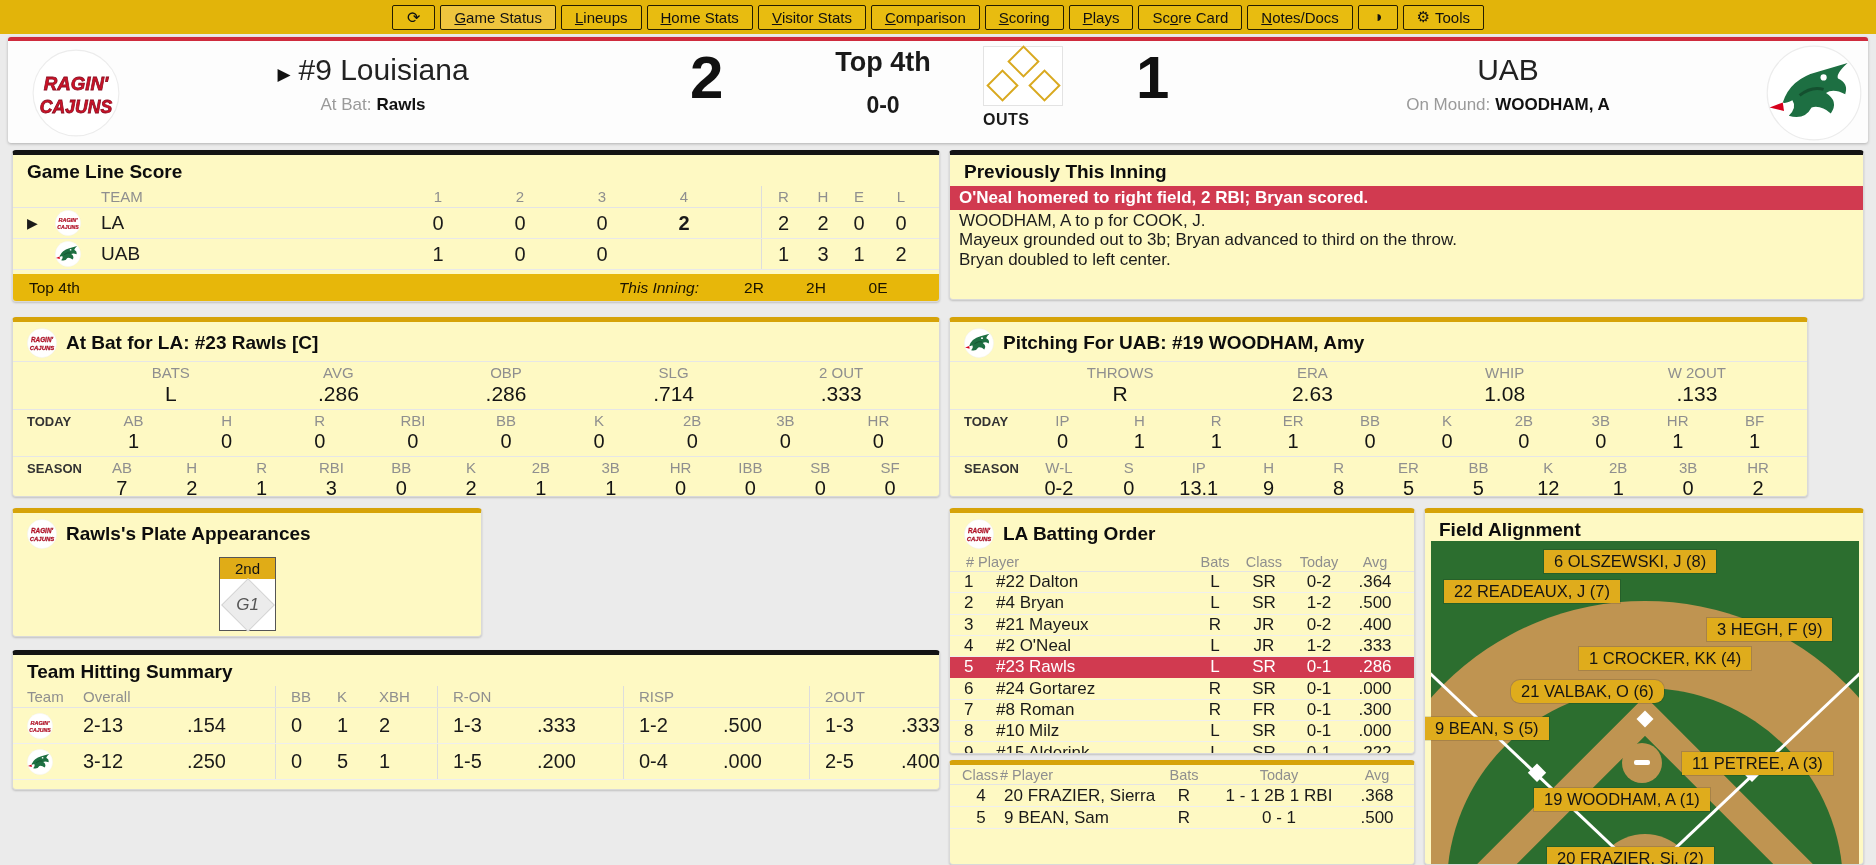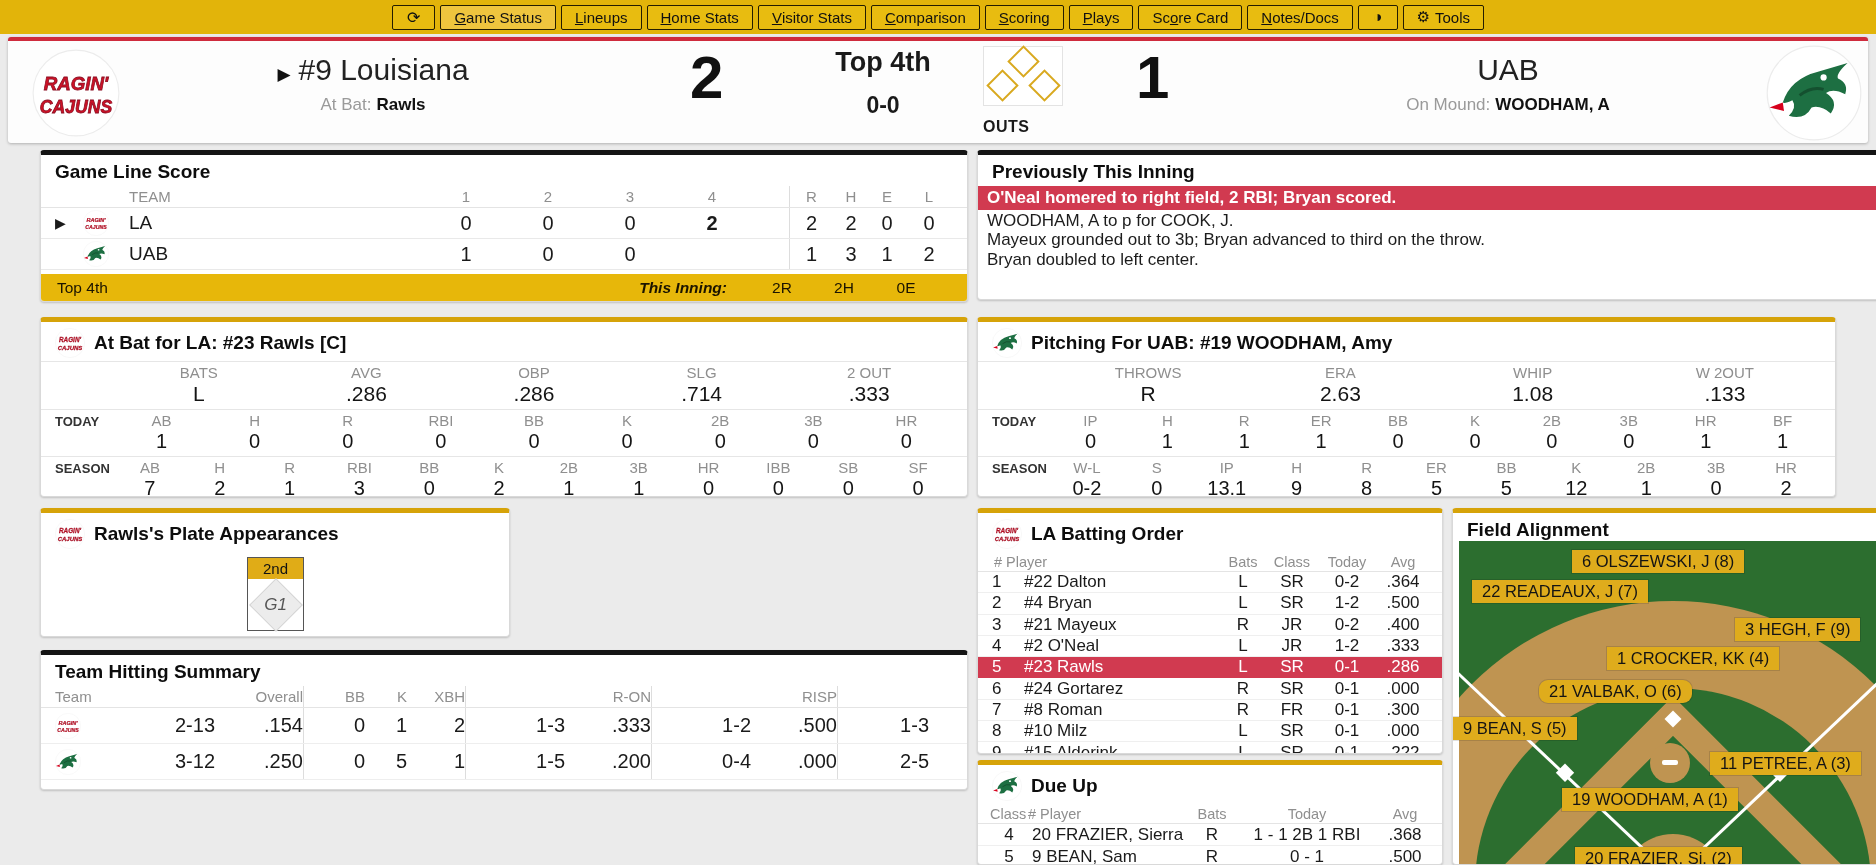--- a/index.html
+++ b/index.html
@@ -41,28 +41,28 @@
   .big-score{ position:absolute; top:2px; font-size:60px; font-weight:bold; color:#111; }
   .big-score.away{ left:682px; }
   .big-score.home{ left:1128px; }
   .inning-block{ position:absolute; left:795px; top:6px; width:160px; text-align:center; }
   .inning-line{ font-size:27px; font-weight:bold; }
   .count-line{ font-size:23px; font-weight:bold; margin-top:14px; }
   .bases-widget{ position:absolute; left:975px; top:5px; width:80px; }
   .bases-box{ position:relative; width:80px; height:60px; border:1px solid #e3e3e3; background:#fff; }
   .bdia{ position:absolute; width:23px; height:23px; border:2px solid #d9a91f; background:#fff; transform:rotate(45deg); }
   .bdia.b2{ left:28px; top:3px; } .bdia.b3{ left:7px; top:27px; } .bdia.b1{ left:49px; top:27px; }
-  .outs-row{ margin-top:12px; display:flex; align-items:center; gap:24px; }
+  .outs-row{ margin-top:5px; display:flex; align-items:center; gap:24px; }
   .outs-lbl{ font-size:16px; font-weight:bold; letter-spacing:.5px; }
   .ball{ width:15px; height:15px; border-radius:50%; background:#1c2431; box-shadow:inset -2px -2px 0 rgba(255,255,255,.18); }
   .home-block{ position:absolute; left:1280px; top:12px; width:440px; text-align:center; }
   
   .panel{
-    position:absolute; background:#ffffff; border:1px solid #d9d9d9; border-radius:4px;
-    box-shadow:0 1px 2px rgba(0,0,0,.18); overflow:hidden;margin-left:28px;
+    position:absolute; background:#fef9c3; border:1px solid #d9d9d9; border-radius:4px;
+    box-shadow:0 1px 2px rgba(0,0,0,.18); overflow:hidden;
   }
   .panel.top-black{ border-top:5px solid #141414; }
   .panel.top-gold{ border-top:5px solid #d6a309; }
   .ptitle{ font-size:19px; font-weight:bold; color:#0d0d0d; padding:6px 14px 3px; display:flex; align-items:center; gap:9px; }
   .tlogo{ width:30px; height:30px; flex:0 0 30px; }
   
   #line-score{ left:12px; top:150px; width:928px; height:152px; }
   .ls-grid{ display:grid; grid-template-columns:28px 40px 1fr 82px 82px 82px 82px 36px 44px 36px 36px 48px; align-items:center; padding:0 14px; }
   .ls-grid span{ text-align:center; }
   .ls-hdr{ height:22px; font-size:15px; color:#8f8f8f; border-bottom:1px solid #e4e4e4; }
@@ -71,21 +71,21 @@
   .ls-row .mark{ font-size:14px; text-align:left; cursor:pointer; }
   .ls-row .tname{ text-align:left; padding-left:6px; font-size:19px; }
   .ls-row .cur{ font-weight:bold; }
   .colR{ border-left:1px solid #ddd; height:100%; display:flex; align-items:center; justify-content:center; }
   .ls-hdr .colR{ }
   .rlogo{ width:26px; height:26px; }
   .ls-footer{
     position:absolute; bottom:0; left:0; right:0; height:27px; background:#e7b70a;
     display:flex; align-items:center; font-size:15.5px; color:#1b1400; padding:0 16px;
   }
-  .ls-footer .ti-label{ margin-left:auto; font-style:italic; margin-right:38px;font-weight:bold; }
+  .ls-footer .ti-label{ margin-left:auto; font-style:italic; margin-right:38px; }
   .ls-footer .ti-val{ width:34px; text-align:center; margin-right:28px; }
   
   #previously{ left:949px; top:150px; width:915px; height:150px; }
   .play-line{ font-size:17px; line-height:19.5px; color:#1c1c1c; padding:0 9px; white-space:nowrap; }
   .play-line.hl{ background:#d13a50; color:#fff; font-weight:bold; padding:2px 9px; margin-bottom:1px; }
   
   #at-bat{ left:12px; top:317px; width:928px; height:180px; }
   #pitching{ left:949px; top:317px; width:859px; height:180px; }
   .srow{ display:flex; padding:0 14px; align-items:baseline; }
   .srow .slbl{ width:60px; flex:0 0 60px; font-size:13px; font-weight:bold; color:#333; }
@@ -98,21 +98,21 @@
   
   #plate-app{ left:12px; top:508px; width:470px; height:129px; }
   .pa-card{ position:absolute; left:206px; top:44px; width:57px; height:74px; border:1px solid #555; background:#fff; }
   .pa-head{ height:21px; background:#e0ac17; color:#131313; font-size:15px; text-align:center; line-height:21px; }
   .pa-body{ position:relative; height:62px; }
   .pa-dia{ position:absolute; left:9px; top:7px; width:38px; height:38px; background:#ececec; border:1px solid #d4d4d4; transform:rotate(45deg); }
   .pa-res{ position:absolute; left:0; right:0; top:16px; text-align:center; font-size:17px; font-style:italic; color:#555; }
   
   #team-hitting{ left:12px; top:650px; width:928px; height:140px; }
   .th-grid{ display:grid; grid-template-columns:56px 104px 88px 16px 46px 42px 58px 16px 84px 86px 16px 84px 86px 16px 76px 90px; align-items:center; padding:0 14px; }
-  .th-grid span{ text-align:right; }
+  .th-grid span{ text-align:left; }
   .th-hdr{ height:22px; font-size:15px; color:#8f8f8f; border-bottom:1px solid #e4e4e4; }
   .th-hdr .lft{ text-align:left; }
   .th-row{ height:36px; font-size:20px; border-bottom:1px solid #eee; }
   .th-row .dv, .th-hdr .dv{ border-left:1px solid #ddd; height:100%; }
   
   #batting-order{ left:949px; top:508px; width:466px; height:246px; }
   .bo-grid{ display:grid; grid-template-columns:26px 1fr 46px 52px 58px 54px; align-items:center; padding:0 12px; }
   .bo-grid span{ text-align:center; }
   .bo-hdr{ height:20px; font-size:14.5px; color:#8f8f8f; border-bottom:1px solid #e4e4e4; }
   .bo-hdr .ph{ grid-column:1/3; text-align:left; padding-left:4px; }
@@ -650,26 +650,20 @@
       <span class="num">9</span>
       <span class="pl">#15 Alderink</span>
       <span>L</span>
       <span>SR</span>
       <span>0-1</span>
       <span>.222</span>
     </div>
 </section>
 
 <section class="panel top-gold" id="due-up">
-  <div class="ptitle">
-    <svg class="tlogo">
-        <use href="#sym-uab"></use>
-      </svg>
-    <span>Due Up</span>
-  </div>
   <div class="du-grid du-hdr">
     <span class="lft">Class</span>
       <span class="lft"># Player</span>
     <span>Bats</span>
       <span>Today</span>
       <span>Avg</span>
   </div>
   <div class="du-grid du-row">
       <span>4</span>
       <span class="pl">20 FRAZIER, Sierra</span>

